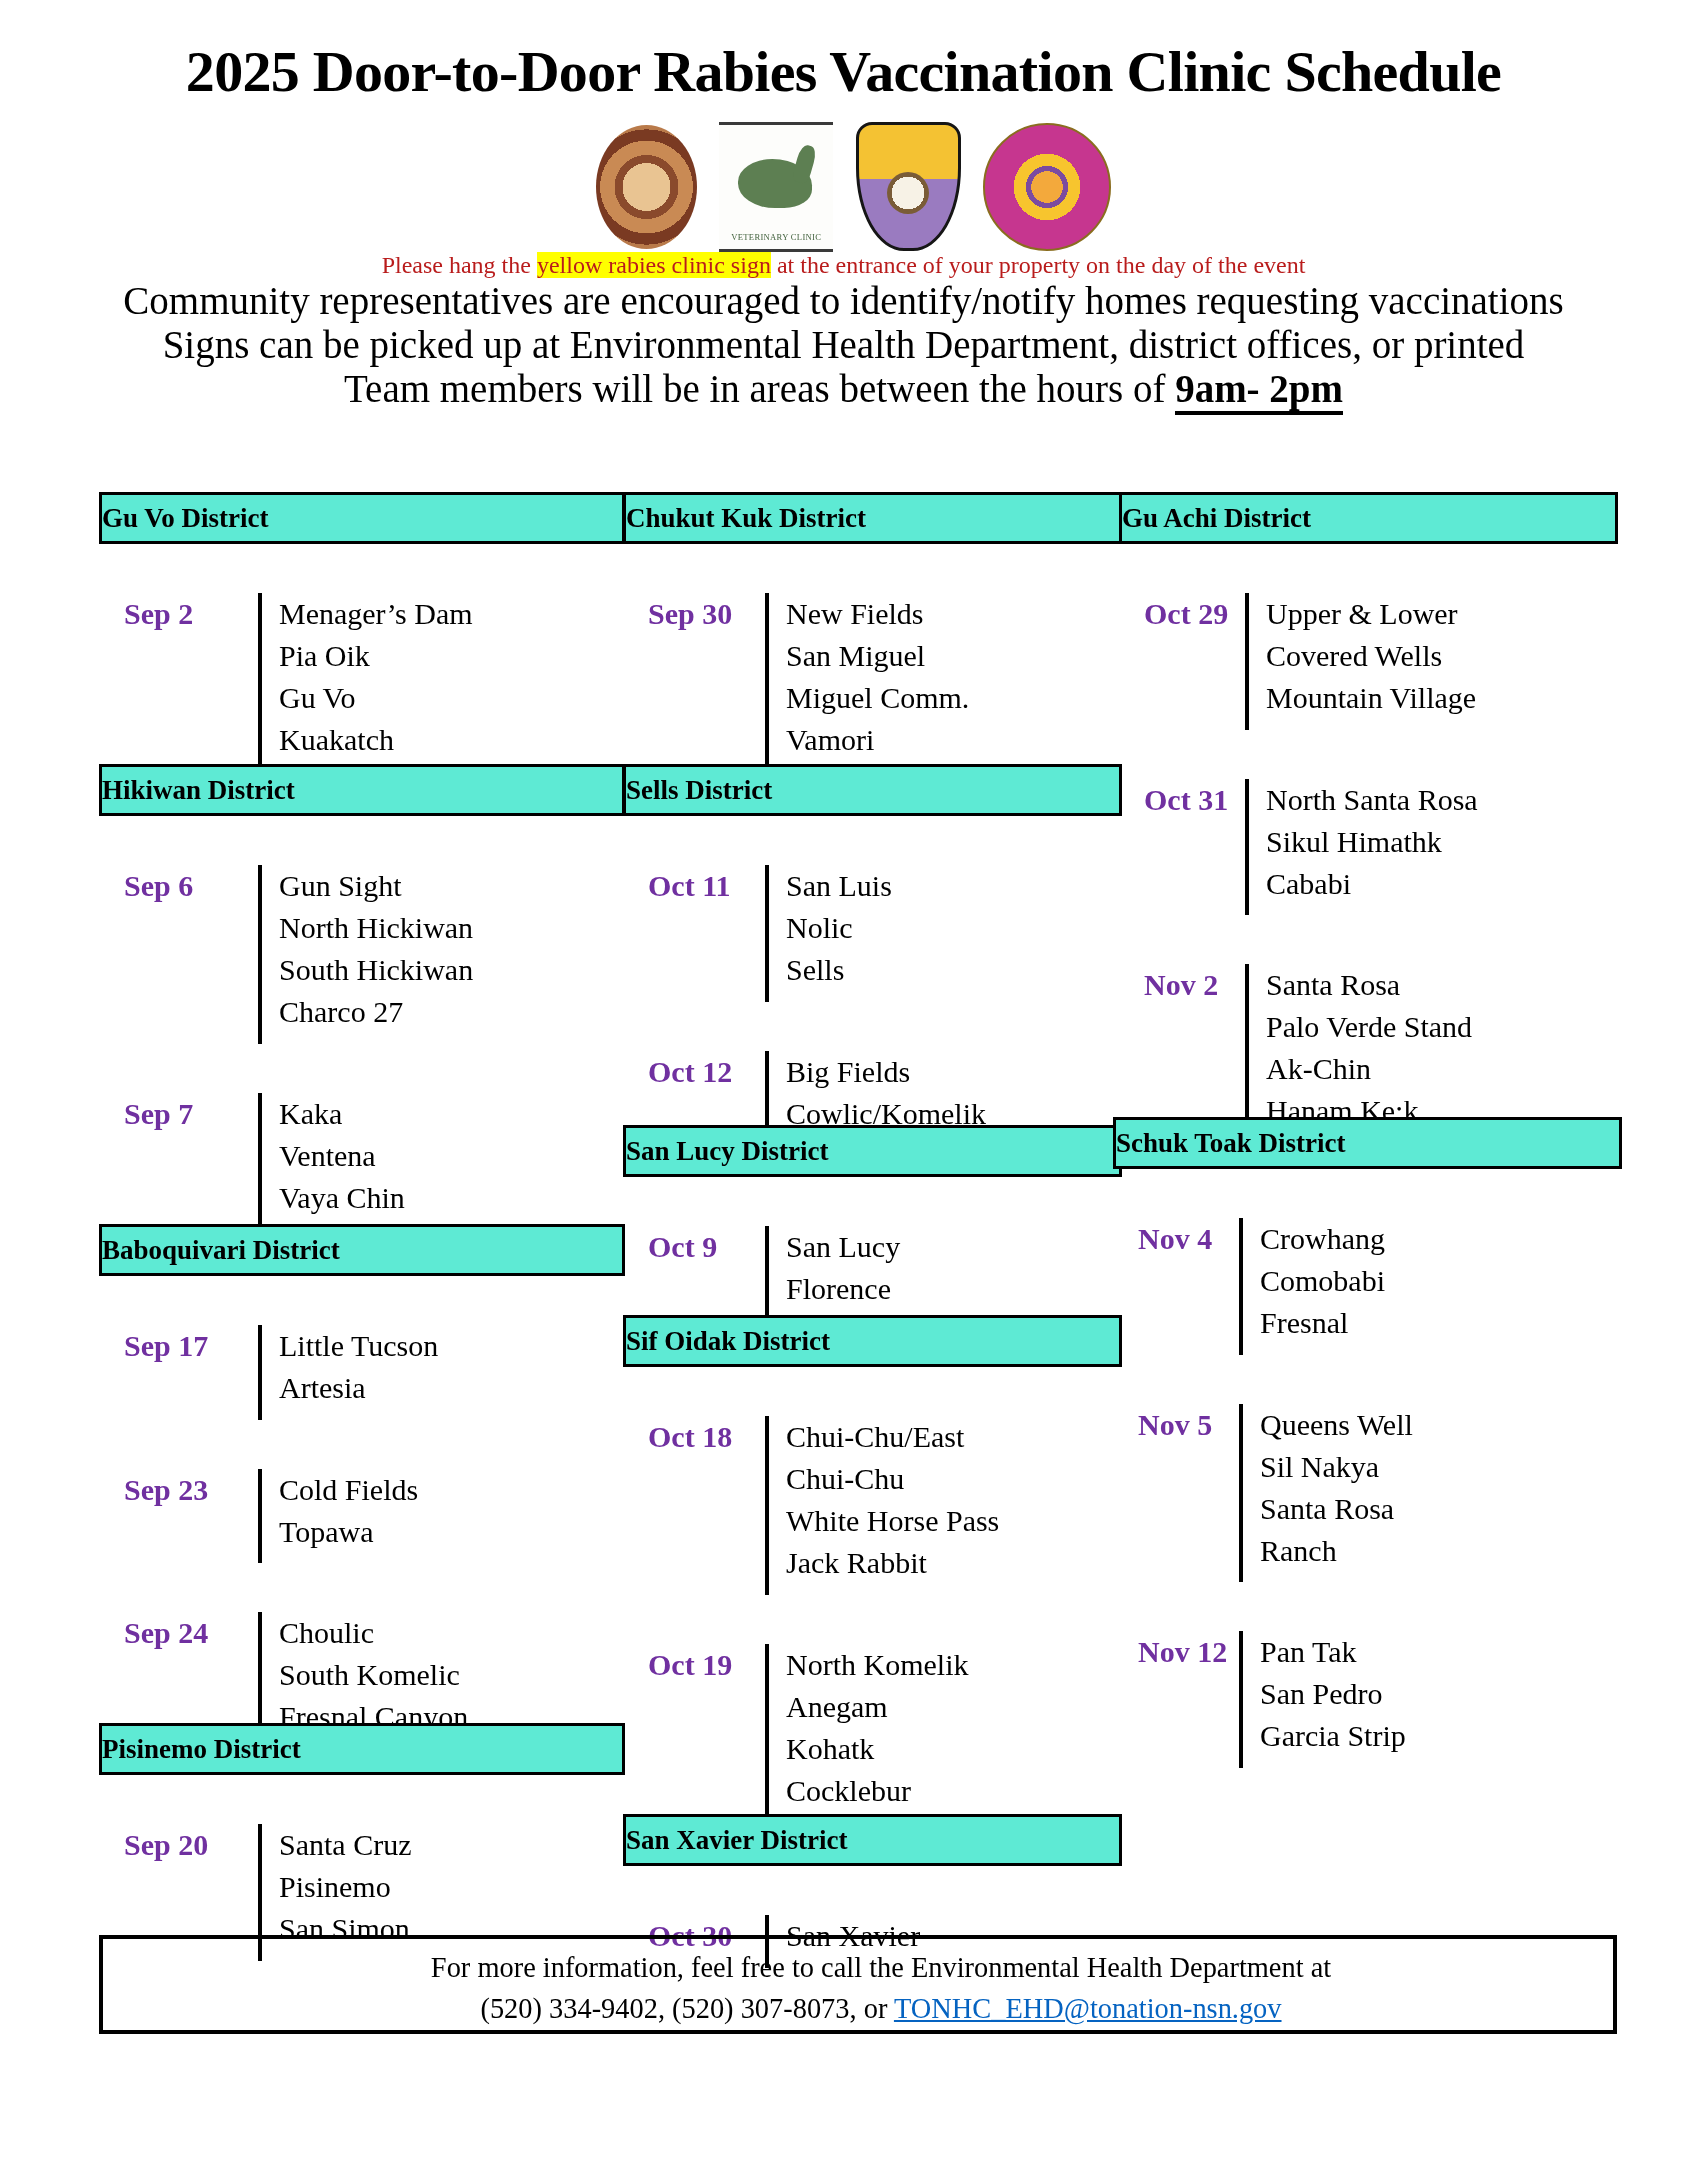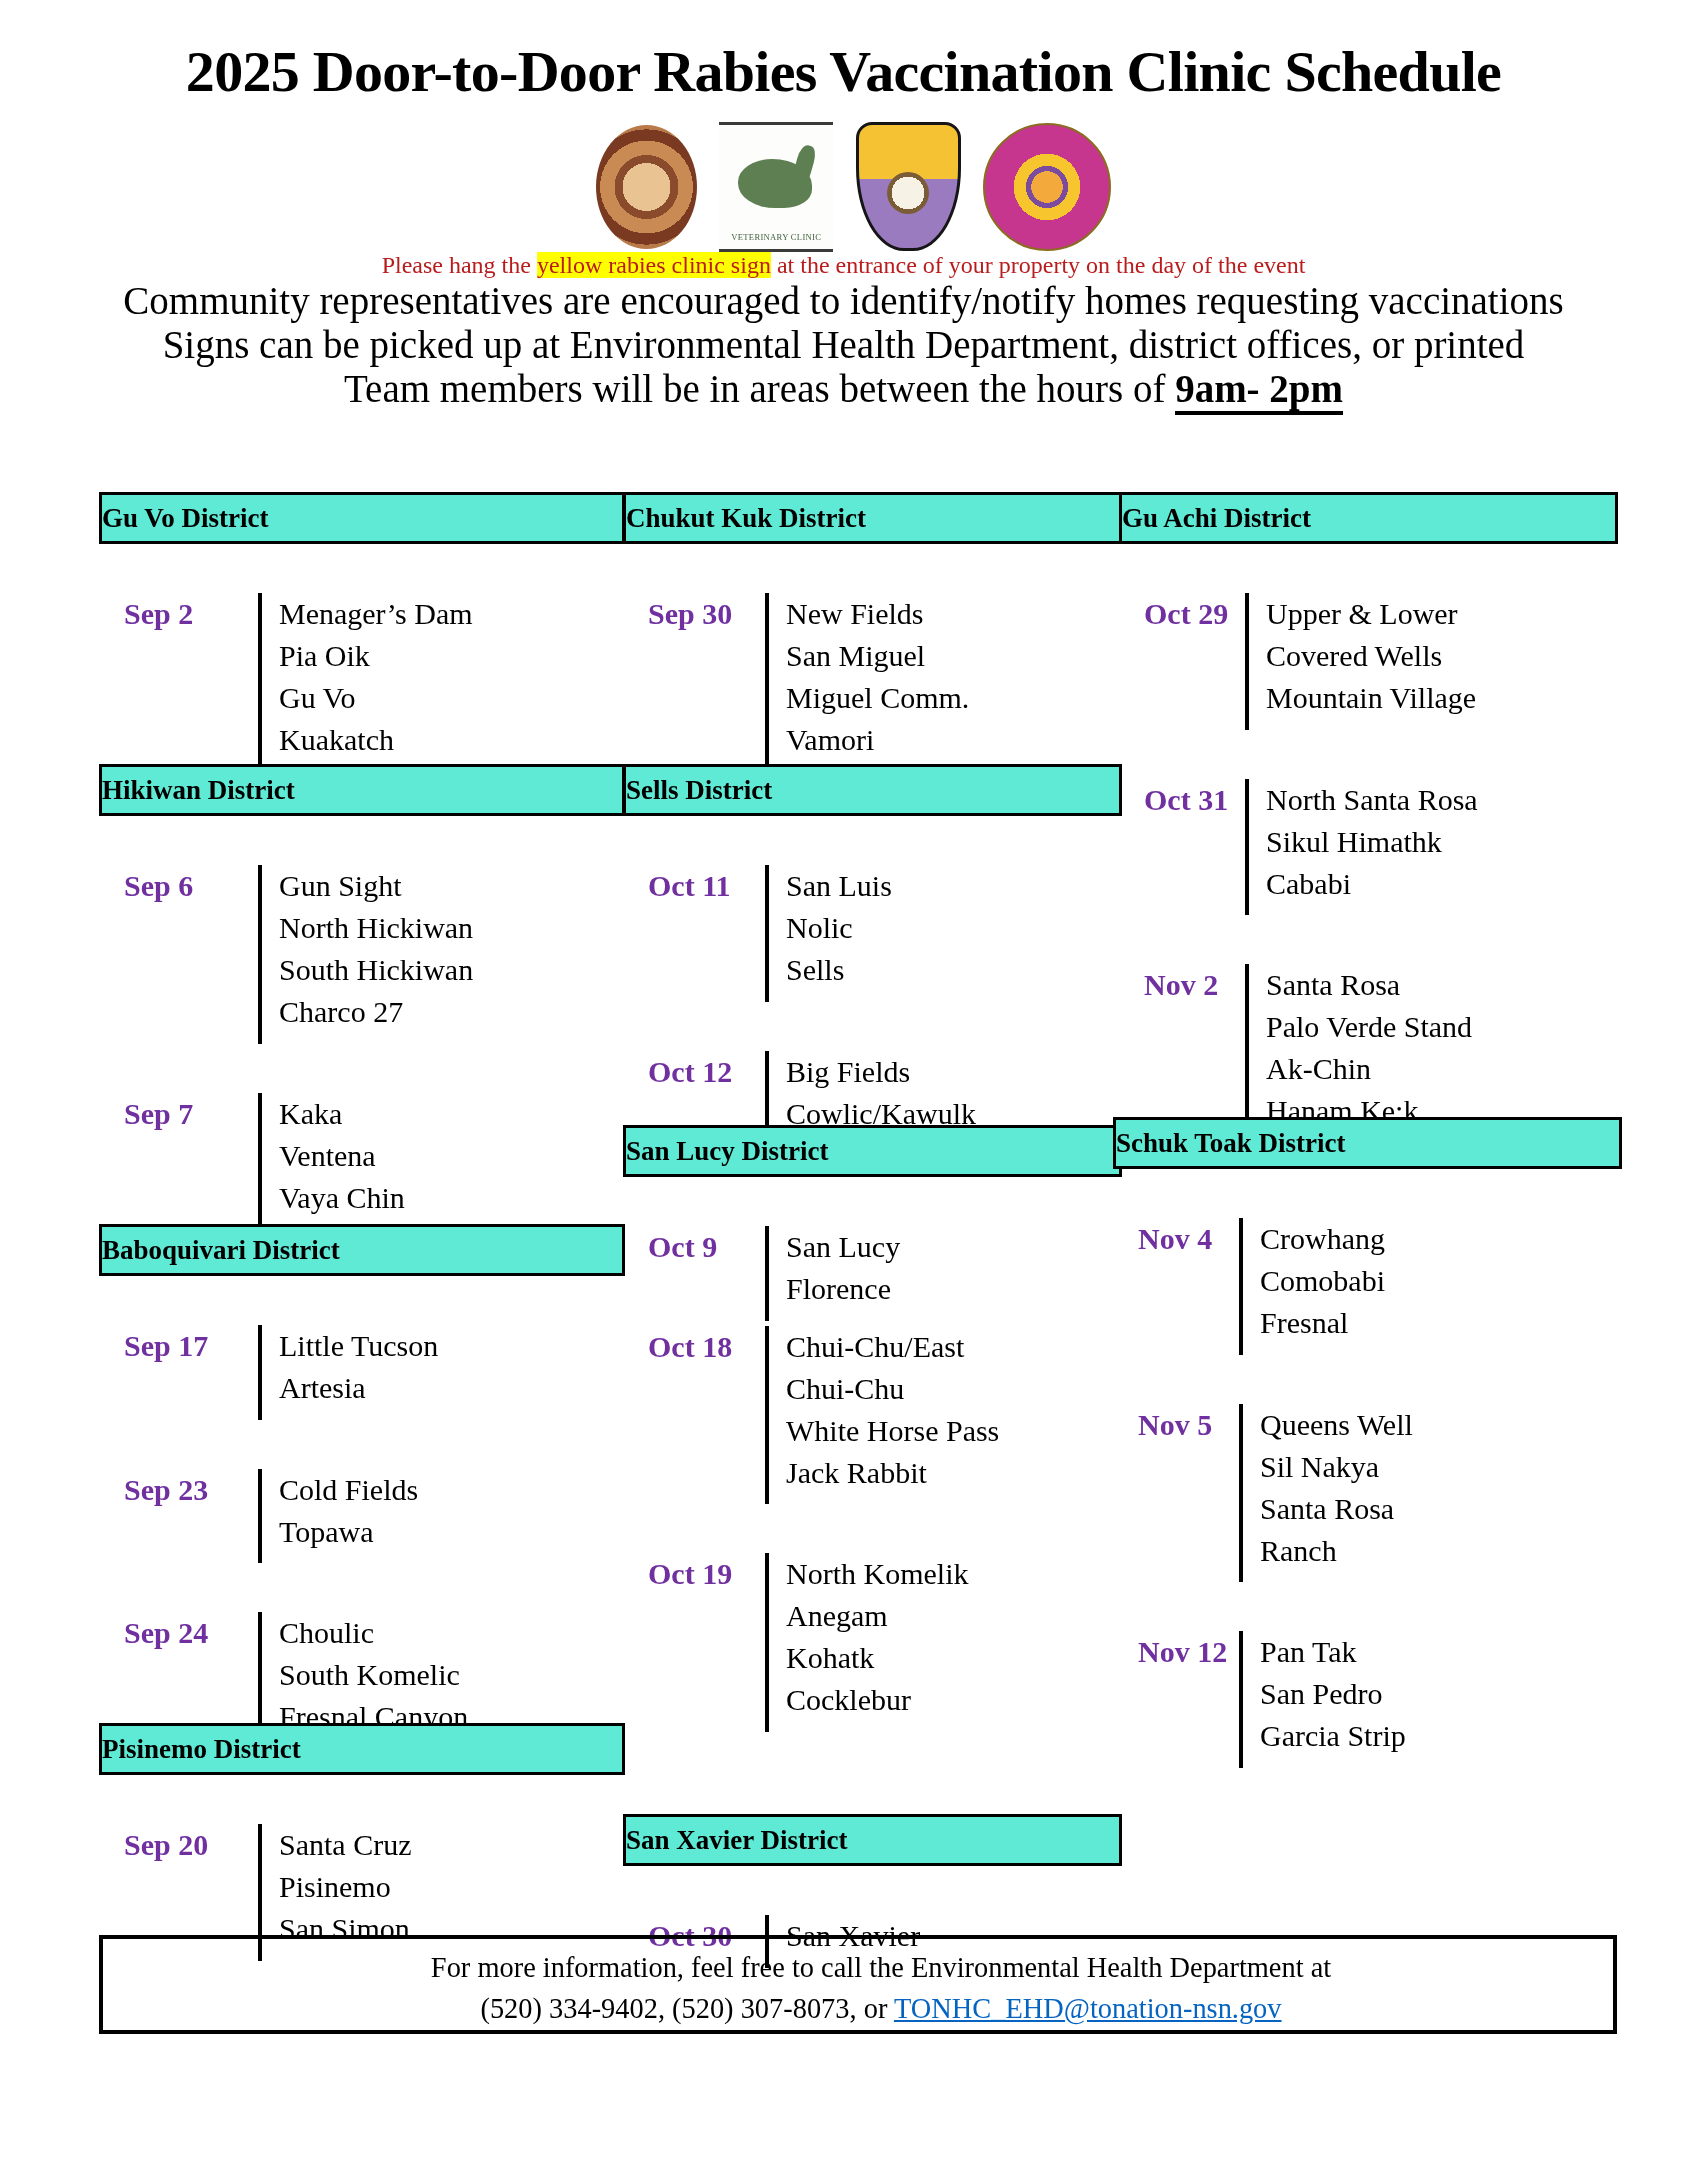--- a/index.html
+++ b/index.html
@@ -255,35 +255,36 @@
           <div class="entry-locations">
             <div class="loc">San Luis</div>
             <div class="loc">Nolic</div>
             <div class="loc">Sells</div>
           </div>
         </div>
         <div class="entry">
           <div class="entry-date">Oct 12</div>
           <div class="entry-locations">
             <div class="loc">Big Fields</div>
-            <div class="loc">Cowlic/Kawulk</div>
+            <div class="loc">Cowlic/Komelik</div>
           </div>
         </div>
       </section>
       <section class="district col-2" id="d-san-lucy">
         <div class="district-header">San Lucy District</div>
         <div class="entry">
           <div class="entry-date">Oct 9</div>
           <div class="entry-locations">
             <div class="loc">San Lucy</div>
             <div class="loc">Florence</div>
           </div>
         </div>
       </section>
       <section class="district col-2" id="d-sif-oidak">
+        <div class="district-header">Sif Oidak District</div>
         <div class="entry">
           <div class="entry-date">Oct 18</div>
           <div class="entry-locations">
             <div class="loc">Chui-Chu/East</div>
             <div class="loc">Chui-Chu</div>
             <div class="loc">White Horse Pass</div>
             <div class="loc">Jack Rabbit</div>
           </div>
         </div>
         <div class="entry">

